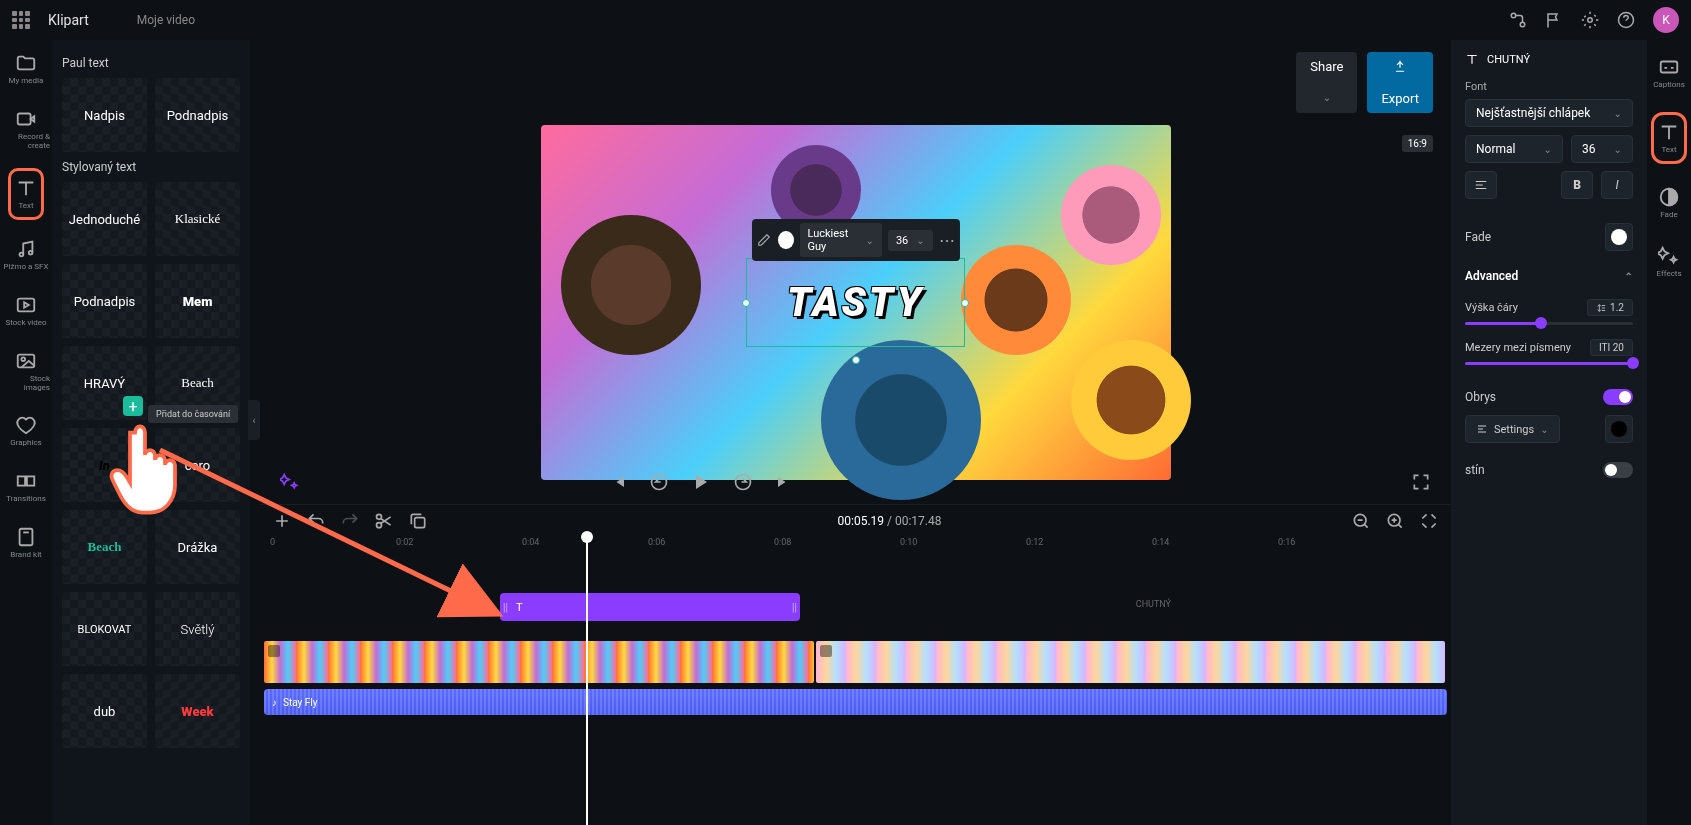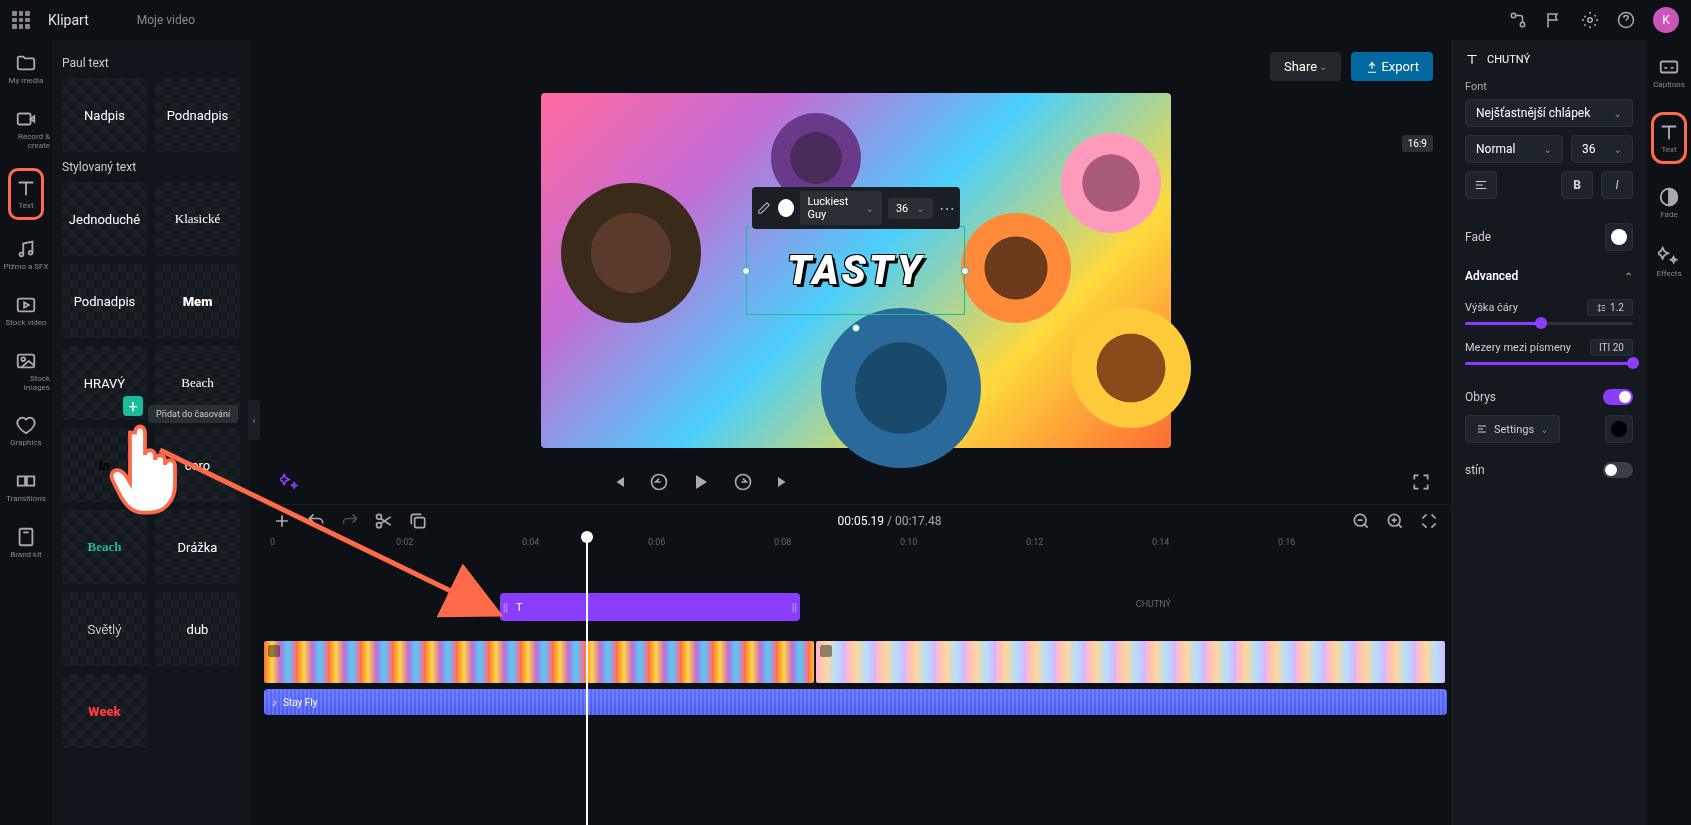--- a/index.html
+++ b/index.html
@@ -30,21 +30,21 @@
 .preset-tile { height: 74px; background: repeating-conic-gradient(#1a1f26 0% 25%, #14191f 0% 50%) 0 0/16px 16px; border-radius: 4px; display: flex; align-items: center; justify-content: center; font-size: 13px; color: #fff; cursor: pointer; position: relative; }
 .preset-tile .add-badge { position: absolute; bottom: 4px; right: 4px; width: 20px; height: 20px; background: #1abc9c; border-radius: 4px; display: flex; align-items: center; justify-content: center; color: #fff; font-size: 16px; }
 .tooltip-pill { position: absolute; left: 148px; top: 405px; background: #2a2f36; font-size: 9px; color: #ccc; padding: 4px 8px; border-radius: 3px; white-space: nowrap; z-index: 30; }
 
 
 .collapse-tab { position: absolute; left: 248px; top: 400px; width: 12px; height: 40px; background: #1a1f26; border-radius: 0 4px 4px 0; display: flex; align-items: center; justify-content: center; cursor: pointer; color: #888; font-size: 10px; z-index: 5; }
 
 
 .canvas-area { position: absolute; left: 260px; top: 40px; right: 240px; height: 460px; display: flex; flex-direction: column; }
 .canvas-top-buttons { display: flex; justify-content: flex-end; gap: 10px; padding: 12px 18px; }
-.btn { padding: 7px 14px; border-radius: 4px; font-size: 13px; cursor: pointer; display: flex; align-items: center; gap: 2px; }
+.btn { padding: 7px 14px; border-radius: 4px; font-size: 13px; cursor: pointer; display: flex; align-items: center; gap: 18px; flex-direction: column; }
 .btn-share { background: #22272e; color: #fff; }
 .btn-export { background: #0369a1; color: #fff; }
 .aspect-badge { position: absolute; right: 18px; top: 95px; background: #2a2f36; color: #fff; font-size: 10px; padding: 3px 6px; border-radius: 3px; }
 .video-preview { width: 630px; height: 355px; margin: 0 auto; background: linear-gradient(135deg, #ff6b9d, #c56cd6, #4bcffa, #ffd93d, #ff6b35); border-radius: 4px; position: relative; display: flex; align-items: center; justify-content: center; }
 .donut { position: absolute; border-radius: 50%; }
 .d1 { width: 140px; height: 140px; background: radial-gradient(circle, #5a3a2a 40%, transparent 41%), #3a2a1a; left: 20px; top: 90px; }
 .d2 { width: 160px; height: 160px; background: radial-gradient(circle, #1a4a6a 40%, transparent 41%), #2a6a9a; left: 280px; bottom: -20px; }
 .d3 { width: 110px; height: 110px; background: radial-gradient(circle, #6a3a1a 40%, transparent 41%), #ff8b3a; right: 100px; top: 120px; }
 .d4 { width: 100px; height: 100px; background: radial-gradient(circle, #aa5a7a 40%, transparent 41%), #ff9bba; right: 10px; top: 40px; }
 .d5 { width: 120px; height: 120px; background: radial-gradient(circle, #8a4a1a 40%, transparent 41%), #ffcb3a; right: -20px; bottom: 20px; }
@@ -243,20 +243,21 @@
     <div class="preset-tile" style="font-weight:900">Mem</div>
     <div class="preset-tile">
         <span>HRAVÝ</span>
         <div class="add-badge">+</div>
       </div>
     <div class="preset-tile" style="font-family:serif">Beach</div>
     <div class="preset-tile" style="font-style:italic;font-weight:900;color:#000">In</div>
     <div class="preset-tile">cero</div>
     <div class="preset-tile" style="font-family:cursive;color:#1abc9c;font-weight:bold">Beach</div>
     <div class="preset-tile">Drážka</div>
+    <div class="preset-tile" style="font-size:11px">BLOKOVAT</div>
     <div class="preset-tile" style="font-weight:300">Světlý</div>
     <div class="preset-tile">dub</div>
     <div class="preset-tile" style="color:#ff3a3a;font-weight:900">Week</div>
   </div>
 </div>
 <div class="tooltip-pill">Přidat do časování</div>
 <div class="collapse-tab">‹</div>
 
 <div class="canvas-area">
   <div class="canvas-top-buttons">

